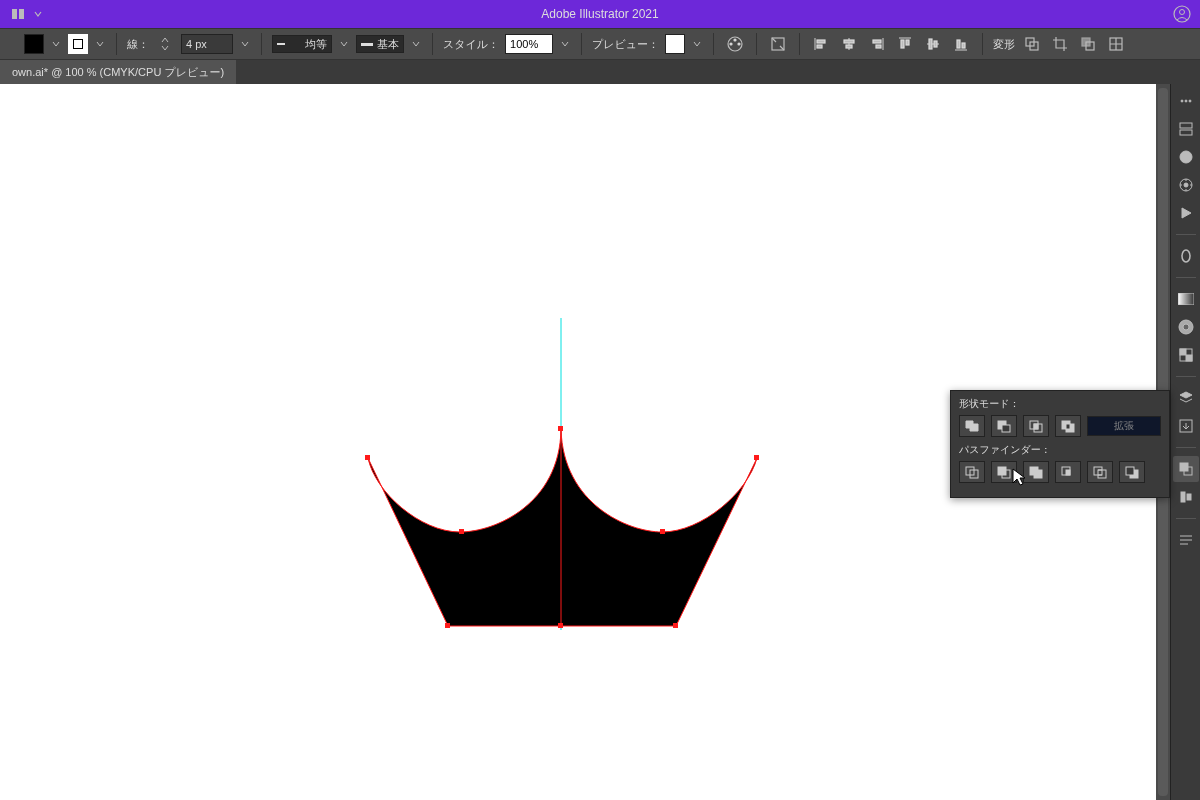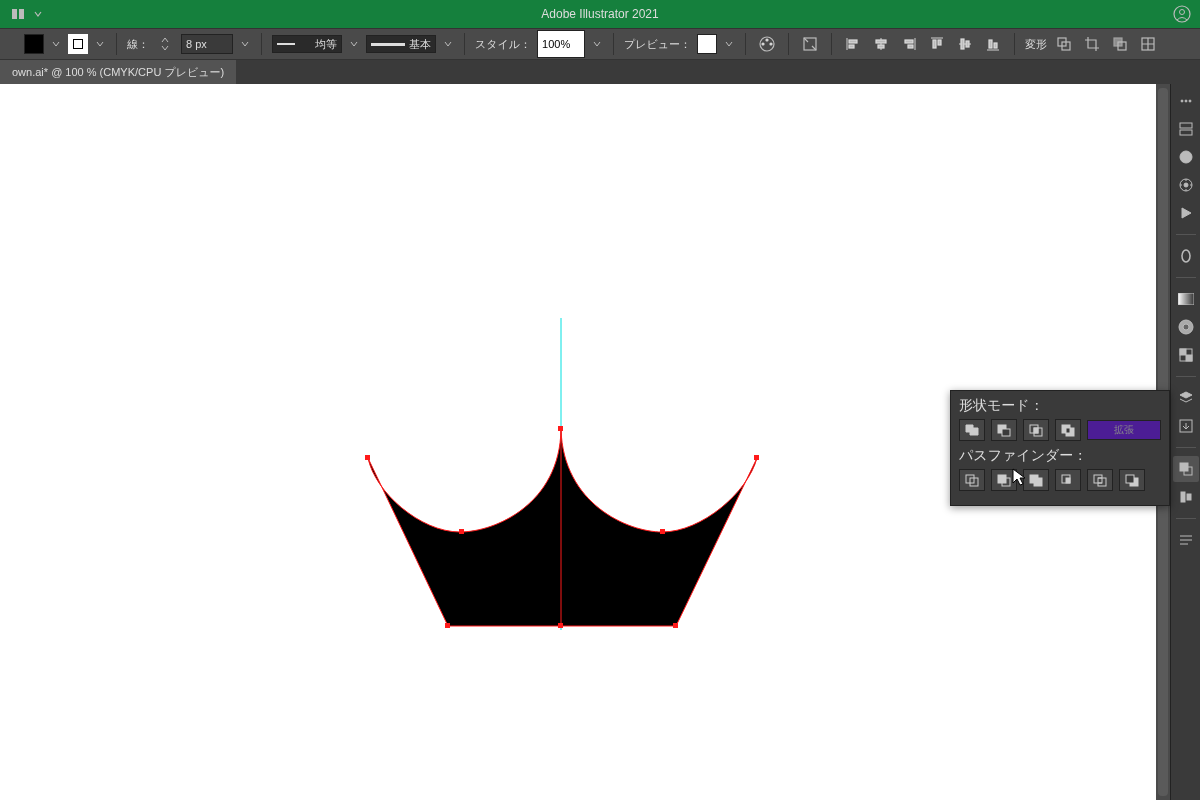--- a/index.html
+++ b/index.html
@@ -1,59 +1,59 @@
 <!DOCTYPE html>
 <html><head>
 <meta charset="utf-8">
 <style>
 * { margin:0; padding:0; box-sizing:border-box; font-family:"Helvetica Neue",Arial,sans-serif; }
 body { width:1200px; height:800px; background:#4a4a4a; overflow:hidden; position:relative; color:#ccc; font-size:11px; }
-.titlebar { height:28px; background:#15803d; display:flex; align-items:center; justify-content:center; position:relative; }
+.titlebar { height:28px; background:#6d28d9; display:flex; align-items:center; justify-content:center; position:relative; }
 .titlebar-left { position:absolute; left:8px; display:flex; align-items:center; gap:4px; }
 .titlebar-right { position:absolute; right:8px; display:flex; align-items:center; }
 .title-text { color:#ddd; font-size:12px; }
 .icon-btn { width:20px; height:20px; display:flex; align-items:center; justify-content:center; cursor:pointer; }
 .icon-btn svg { display:block; }
 .controlbar { height:32px; background:#4a4a4a; border-top:1px solid #333; border-bottom:1px solid #333; display:flex; align-items:center; padding:0 8px 0 24px; gap:6px; }
 .swatch { width:20px; height:20px; border:1px solid #222; position:relative; }
 .swatch-black { background:#000; }
 .swatch-white { background:#fff; width:10px; height:10px; border:1px solid #000; position:relative; }
 .swatch-outer { width:20px; height:20px; background:#fff; display:flex; align-items:center; justify-content:center; }
 .drop { width:12px; height:20px; display:flex; align-items:center; justify-content:center; cursor:pointer; }
 .sep { width:1px; height:22px; background:#333; margin:0 4px; }
 .ctrl-label { color:#ddd; font-size:11px; }
 .num-input { width:52px; height:20px; background:#3a3a3a; border:1px solid #222; color:#ddd; display:flex; align-items:center; padding:0 4px; font-size:11px; }
 .stroke-prof { width:62px; height:18px; background:#2a2a2a; border:1px solid #222; display:flex; align-items:center; justify-content:space-around; padding:0 4px; }
 .stroke-line { height:2px; background:#ddd; flex:1; }
-.opacity-input { width:48px; height:28px; background:#fff; color:#000; border:1px solid #222; display:flex; align-items:center; padding:0 4px; font-size:11px; }
+.opacity-input { width:48px; height:20px; background:#fff; color:#000; border:1px solid #222; display:flex; align-items:center; padding:0 4px; font-size:11px; }
 .style-sw { width:20px; height:20px; background:#fff; border:1px solid #222; }
 .tb-icon { width:22px; height:22px; display:flex; align-items:center; justify-content:center; cursor:pointer; }
 .tb-icon svg { stroke:#ddd; stroke-width:1.2; fill:none; }
 .tabbar { height:24px; background:#3a3a3a; display:flex; align-items:stretch; }
 .tab { background:#535353; display:flex; align-items:center; padding:0 12px; font-size:11px; color:#ddd; position:relative; min-width:200px; }
 .workspace { position:absolute; top:84px; left:0; right:0; bottom:0; display:flex; }
 .canvas-area { flex:1; background:#3a3a3a; position:relative; }
 .canvas { position:absolute; top:0; left:0; width:1156px; height:716px; background:#fff; }
 .sb-v { position:absolute; right:0; top:0; bottom:0; width:14px; background:#4a4a4a; }
 .sb-v::before { content:""; position:absolute; top:4px; bottom:4px; left:2px; right:2px; background:#5a5a5a; border-radius:4px; }
 .right-col { width:30px; background:#3a3a3a; border-left:1px solid #222; display:flex; flex-direction:column; align-items:center; padding-top:4px; gap:2px; }
 .dock-divider { width:20px; height:1px; background:#555; margin:6px 0; }
 .panel-icon { width:26px; height:26px; display:flex; align-items:center; justify-content:center; cursor:pointer; }
 .panel-icon svg { stroke:#bbb; fill:#bbb; }
 .panel-icon.active { background:#535353; border-radius:2px; }
 .pathfinder { position:absolute; top:390px; right:30px; width:220px; background:#3a3a3a; border:1px solid #222; box-shadow:0 2px 8px rgba(0,0,0,0.4); z-index:10; }
 .pf-head { height:22px; background:#2f2f2f; display:flex; align-items:center; padding:0 6px; justify-content:space-between; }
 .pf-tab { font-size:11px; color:#ddd; background:#3a3a3a; padding:2px 8px; }
 .pf-head-r { display:flex; gap:6px; align-items:center; font-size:10px; color:#aaa; }
 .pf-body { padding:6px 8px 8px; }
-.pf-label { font-size:14px; color:#ddd; margin-bottom:4px; }
+.pf-label { font-size:10px; color:#ddd; margin-bottom:4px; }
 .pf-row { display:flex; align-items:center; gap:6px; margin-bottom:6px; }
 .pf-btn { width:26px; height:22px; background:#464646; border:1px solid #222; display:flex; align-items:center; justify-content:center; cursor:pointer; }
 .pf-btn svg { stroke:#ccc; fill:#ccc; }
-.pf-expand { height:20px; background:#4c1d95; color:#8a8a8a; font-size:10px; flex:1; display:flex; align-items:center; justify-content:center; border:1px solid #222; min-width:48px; }
+.pf-expand { height:20px; background:#0f172a; color:#8a8a8a; font-size:10px; flex:1; display:flex; align-items:center; justify-content:center; border:1px solid #222; min-width:48px; }
 .cursor { position:absolute; top:468px; left:1012px; z-index:20; pointer-events:none; }
 .guide { stroke:#00e0e0; stroke-width:1; }
 .sel-path { stroke:#ff1a1a; stroke-width:1; fill:none; }
 .anchor { fill:#ff1a1a; }
 </style>
 </head>
 <body>
 
 <div class="titlebar">
   <div class="titlebar-left">
@@ -96,37 +96,37 @@
         <path d="M1 2 L4 6 L7 2" stroke="#bbb" fill="none"></path>
       </svg>
     </span>
   <div class="sep"></div>
   <span class="ctrl-label">線：</span>
   <span class="icon-btn">
       <svg width="10" height="16">
         <path d="M2 6 L5 2 L8 6 M2 10 L5 14 L8 10" stroke="#bbb" fill="none"></path>
       </svg>
     </span>
-  <div class="num-input">8 px</div>
-  <span class="drop">
-      <svg width="8" height="8">
-        <path d="M1 2 L4 6 L7 2" stroke="#bbb" fill="none"></path>
-      </svg>
-    </span>
-  <div class="sep"></div>
-  <div class="stroke-prof" style="width:70px;gap:16px;">
+  <div class="num-input">4 px</div>
+  <span class="drop">
+      <svg width="8" height="8">
+        <path d="M1 2 L4 6 L7 2" stroke="#bbb" fill="none"></path>
+      </svg>
+    </span>
+  <div class="sep"></div>
+  <div class="stroke-prof" style="width:60px;gap:16px;">
       <div class="stroke-line"></div>
       <span class="ctrl-label" style="margin-left:4px;">均等</span>
     </div>
   <span class="drop">
       <svg width="8" height="8">
         <path d="M1 2 L4 6 L7 2" stroke="#bbb" fill="none"></path>
       </svg>
     </span>
-  <div class="stroke-prof" style="width:70px;">
+  <div class="stroke-prof" style="width:48px;">
       <div class="stroke-line" style="height:3px;"></div>
       <span class="ctrl-label" style="margin-left:4px;">基本</span>
     </div>
   <span class="drop">
       <svg width="8" height="8">
         <path d="M1 2 L4 6 L7 2" stroke="#bbb" fill="none"></path>
       </svg>
     </span>
   <div class="sep"></div>
   <span class="ctrl-label">スタイル：</span>

